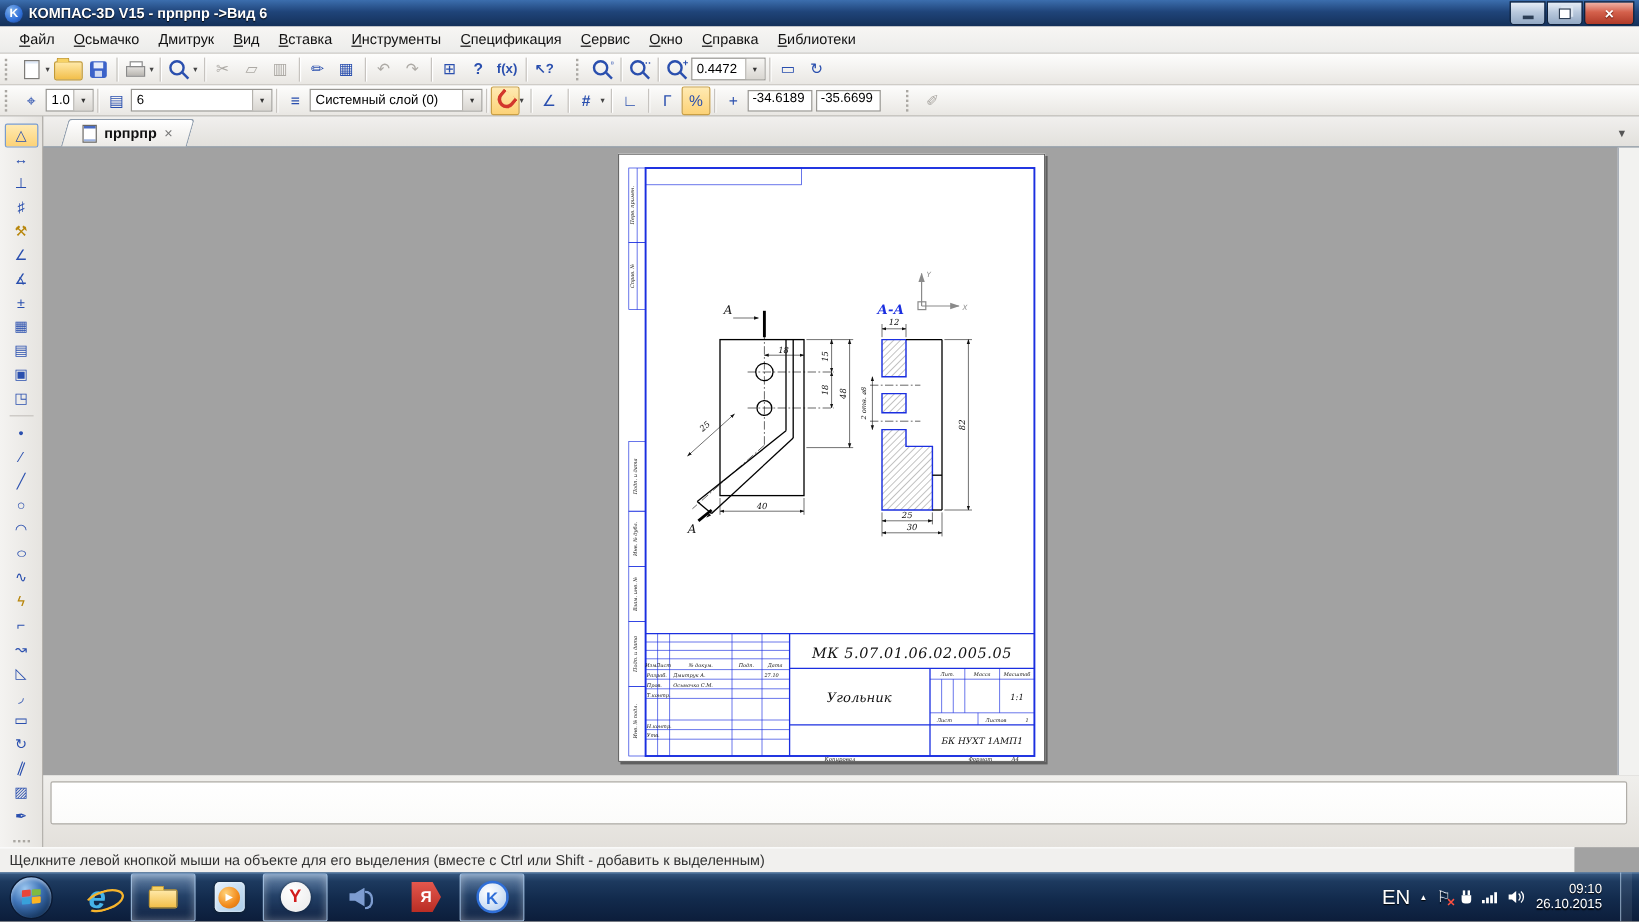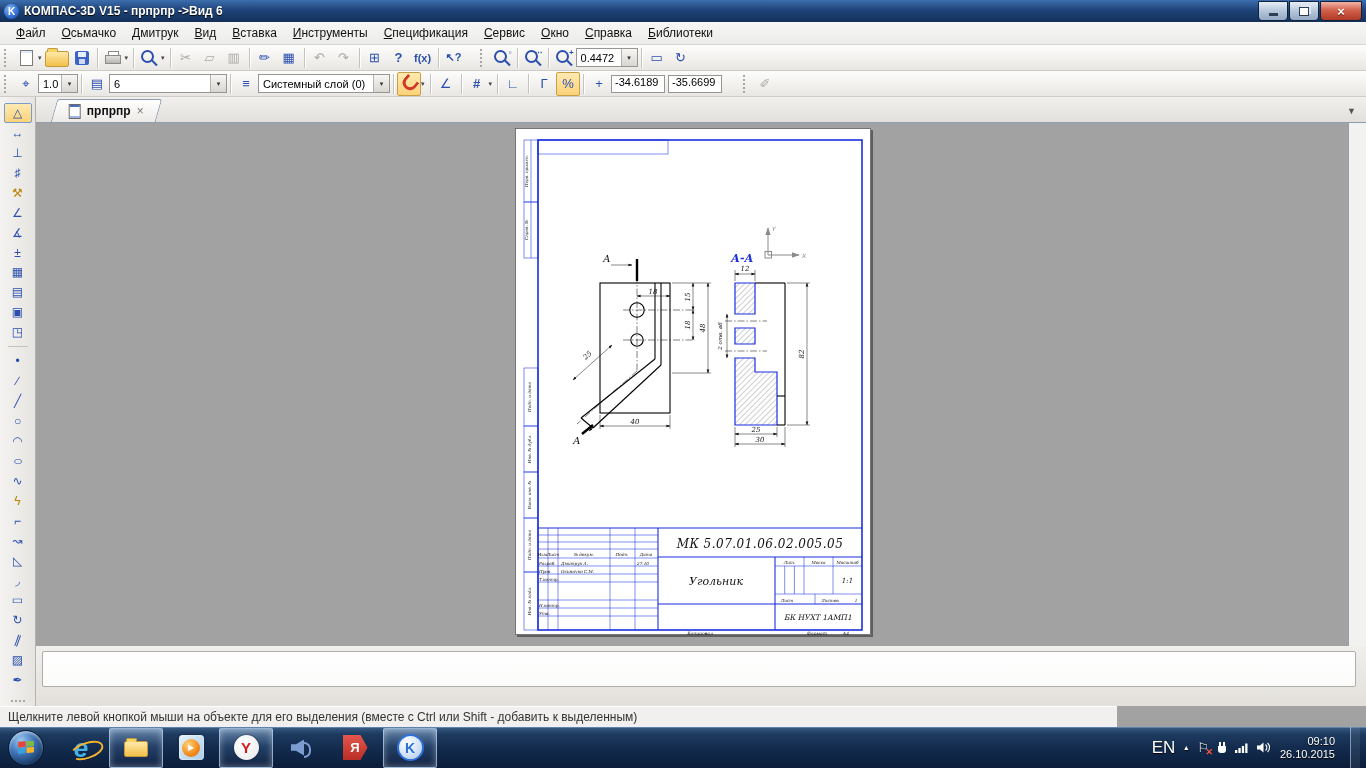--- a/index.html
+++ b/index.html
@@ -89,21 +89,21 @@
 
   
   #canvas{left:36px;top:123px;width:1312px;height:523px;background:#a2a2a2}
   #scrollstrip{left:1348px;top:123px;width:18px;height:523px;background:#f2f2f0;border-left:1px solid #98a0ac;box-sizing:border-box}
   #sheet{left:515px;top:128px;width:356px;height:507px;background:#fff;box-shadow:2px 2px 0 rgba(40,40,40,.55)}
 
   
   #propstrip{left:36px;top:646px;width:1330px;height:60px;background:linear-gradient(#f0efec,#e3e0db)}
   #propbox{position:absolute;left:6px;top:5px;width:1312px;height:34px;background:linear-gradient(#ffffff,#fbfbfa);
     border:1px solid #b0ada8;border-radius:2px}
-  #statusbar{left:0;top:706px;width:1117px;height:21px;background:#f1f0ee;border-top:1px solid #fff;
+  #statusbar{left:0;top:706px;width:1312px;height:21px;background:#f1f0ee;border-top:1px solid #fff;
     color:#333;display:flex;align-items:center;padding-left:8px;box-sizing:border-box}
 
   
   #taskbar{left:0;top:727px;width:1366px;height:41px;display:flex;align-items:center;
     background:linear-gradient(#3a5c84,#1d3a5f 18%,#122a4c 55%,#0c1d3a);box-shadow:inset 0 1px 0 #5d82ab}
   .orb{width:34px;height:34px;border-radius:50%;margin:0 10px 0 8px;position:relative;
     background:radial-gradient(circle at 35% 28%,#9cc7f0,#3f74b8 40%,#16365f 78%,#0d2137);
     border:1px solid #0a1830;display:flex;align-items:center;justify-content:center;box-shadow:inset 0 2px 3px rgba(255,255,255,.5)}
   .app{width:52px;height:38px;display:flex;align-items:center;justify-content:center;margin:0 1px;position:relative}
   .app.open{background:linear-gradient(rgba(170,200,235,.5),rgba(80,120,170,.28) 45%,rgba(30,50,90,.25));
@@ -274,21 +274,21 @@
       <span>▤</span>
     </span>
   <div class="combo" style="width:118px">
     <span>6</span>
     <span class="arr">▾</span>
   </div>
   <span class="vsep"></span>
   <span class="tbtn">
       <span>≡</span>
     </span>
-  <div class="combo" style="width:132px">
+  <div class="combo" style="width:144px">
     <span>Системный слой (0)</span>
     <span class="arr">▾</span>
   </div>
   <span class="vsep"></span>
   <span class="tbtn on">
       <span class="ig-magnet"></span>
     </span>
   <span class="dd">▾</span>
   <span class="vsep"></span>
   <span class="tbtn">

